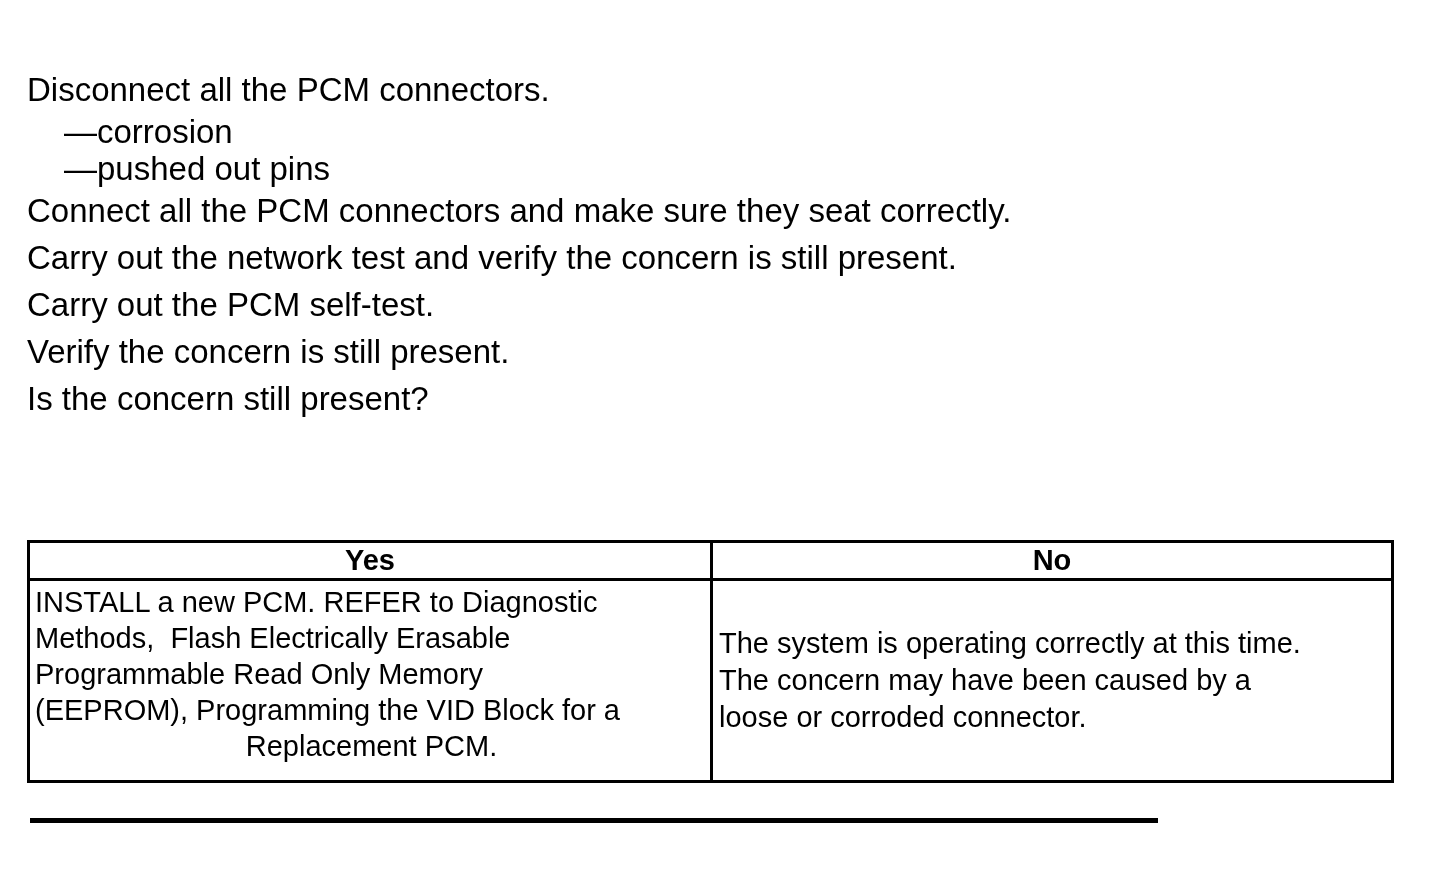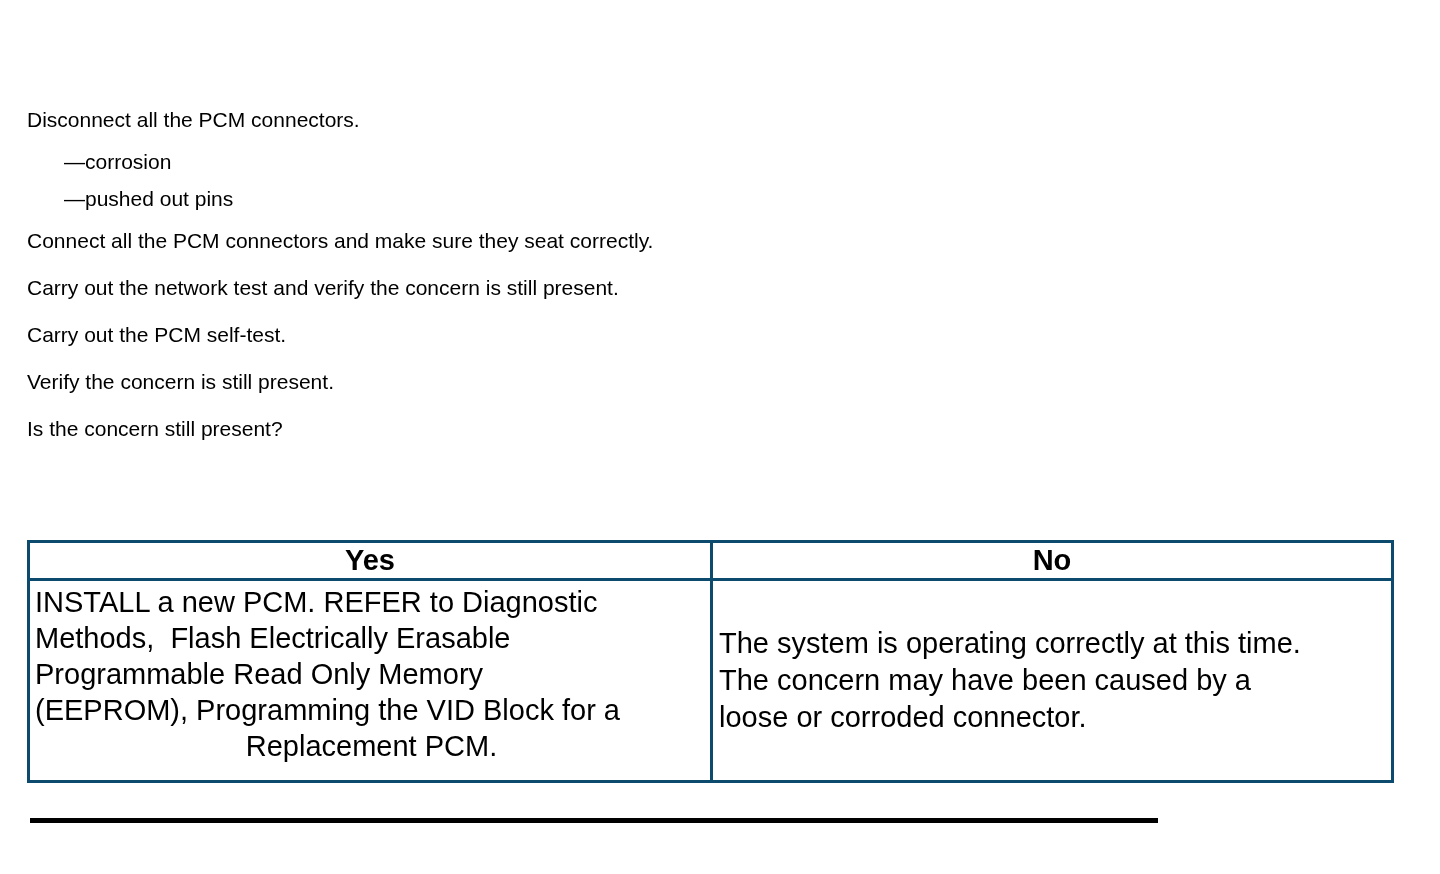--- a/index.html
+++ b/index.html
@@ -26,22 +26,21 @@
       top: 28px;
       font-size: 25px;
       font-weight: bold;
       letter-spacing: 0.3px;
       white-space: pre;
     }
     .steps {
       position: absolute;
       left: 27px;
       top: 66px;
-      font-size: 21px;
-      margin-top: 30px;
+      font-size: 33px;
     }
     .step-line {
       line-height: 47px;
       white-space: pre;
     }
     .step-line.indent {
       line-height: 37px;
       padding-left: 37px;
     }
     .step-line.bold {
@@ -50,21 +49,21 @@
     table.answer-table {
       position: absolute;
       left: 27px;
       top: 540px;
       width: 1364px;
       border-collapse: collapse;
       table-layout: fixed;
     }
     .answer-table th,
     .answer-table td {
-      border: 3px solid #0c4a6e;
+      border: 3px solid #000000;
       font-size: 29px;
       padding: 0;
     }
     .answer-table th {
       font-weight: bold;
       text-align: center;
       height: 35px;
       line-height: 35px;
     }
     .answer-table td {

